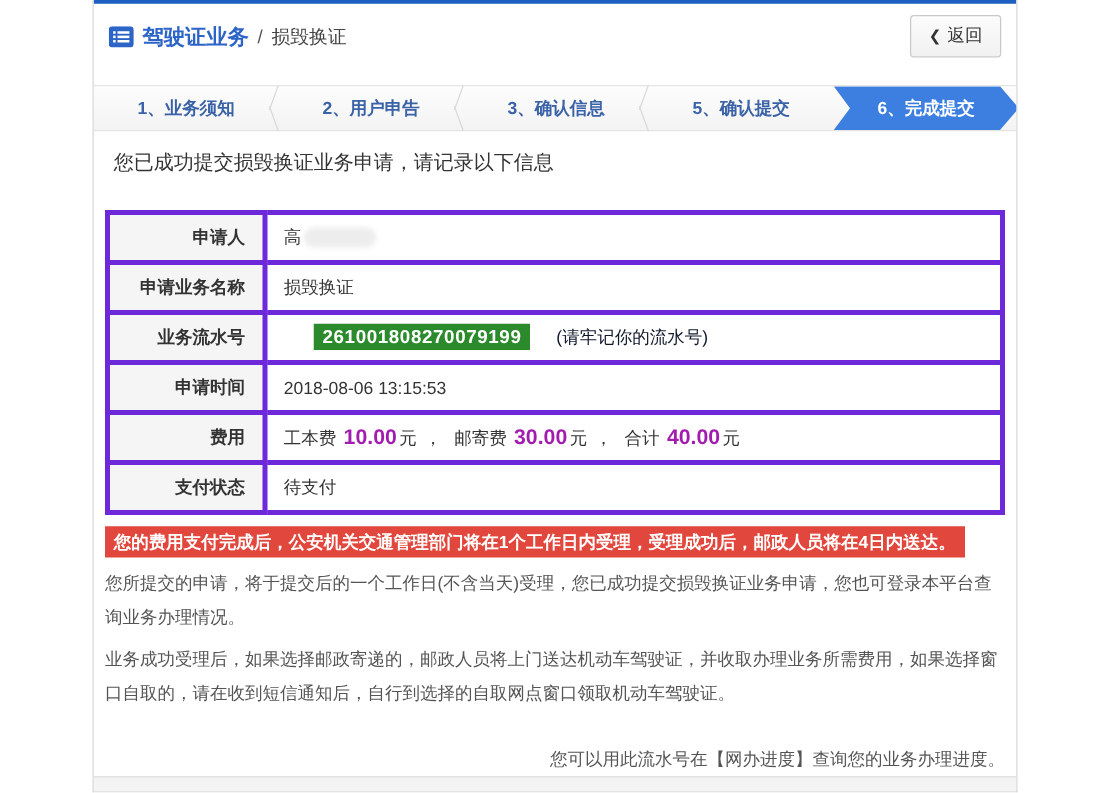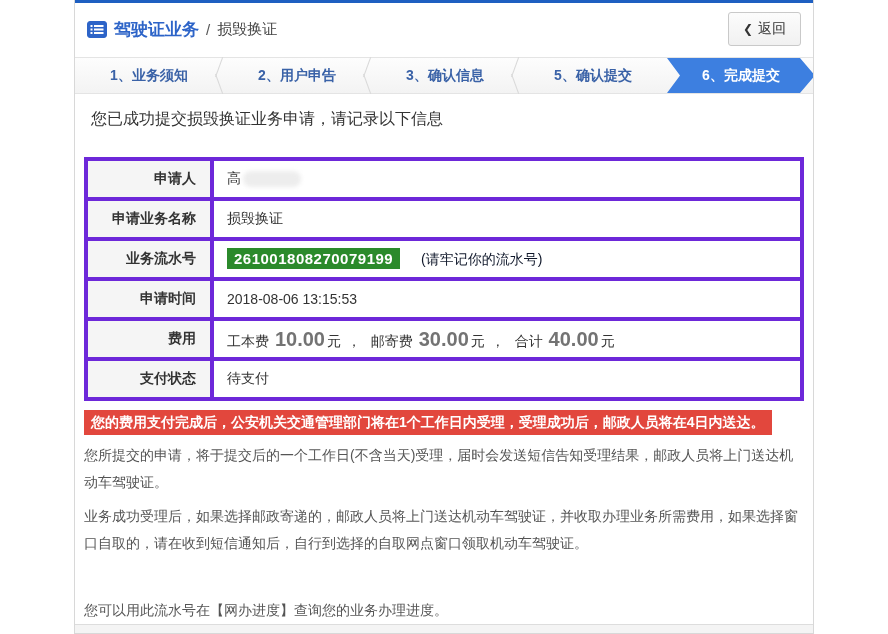--- a/index.html
+++ b/index.html
@@ -22,21 +22,21 @@
   .crumb-cur { color:#444; font-size:15px; }
   .back-btn {
     background: linear-gradient(#fcfcfc,#f1f1f1); border:1px solid #c9c9c9; border-radius:3px;
     padding: 7px 14px; font-size: 14px; color:#333; cursor:pointer;
     display:flex; align-items:center; gap:5px; font-family: inherit;
   }
   .back-btn .chev { font-size:12px; color:#333; }
 
   
   .steps {
-    flex:0 0 auto; margin-top: 2px; height: 37px;
+    flex:0 0 auto; margin-top: 13px; height: 37px;
     border-top:1px solid #e4e4e4; border-bottom:1px solid #e4e4e4;
     background: linear-gradient(#fdfdfd,#f3f3f3);
     display:flex; align-items:stretch;
   }
   .step {
     position:relative; width:148px; flex:0 0 auto;
     display:flex; align-items:center; justify-content:center;
     color:#3a62a7; font-size:14px; font-weight:bold;
   }
   .step .sep::before {
@@ -54,30 +54,30 @@
 
   
   .msg { margin: 15px 16px 16px; font-size: 16px; color:#333; flex:0 0 auto; }
 
   
   table.info { width: calc(100% - 18px); margin: 11px 9px 0; border-collapse: collapse; flex:0 0 auto; }
   table.info th, table.info td { border:4px solid #6d28d9; height:40px; font-size:14px; }
   table.info th { width:126px; background:#f5f5f5; text-align:right; padding-right:14px; color:#333; font-weight:bold; }
   table.info td { padding-left:13px; color:#333; text-align:left; font-weight:normal; }
   .redact { display:inline-block; width:58px; height:16px; background:#ededed; border-radius:8px; filter:blur(2px); vertical-align:middle; margin-left:2px; }
-  .serial { background:#2b8a2b; color:#fff; font-weight:bold; font-size:15px; padding:2px 7px; letter-spacing:0.5px; }
+  .serial { background:#2b8a2b; color:#fff; font-weight:bold; font-size:15px; padding:2px 7px; letter-spacing:0.5px;margin-left:24px; }
   .serial-note { color:#0f172a; margin-left:17px; }
-  .amt { color:#737373; font-size:20px; font-weight:bold; margin:0 2px; }
+  .amt { color:#a21caf; font-size:17px; font-weight:bold; margin:0 2px; }
   .fee-sep { margin:0 6px; color:#333; }
 
   
   .warn-wrap { margin: 9px 9px 0; flex:0 0 auto; }
   .warn { display:inline-block; background:#e2473d; color:#fff; font-weight:bold; font-size:14px; padding:3px 7px; line-height:19px; }
   .para { margin: 7px 9px 0; font-size:14px; color:#555; line-height:27px; flex:0 0 auto; }
-  .para.last { margin-top: 40px; }
+  .para.last { margin-top: 26px; text-align: right; }
 
   
   .footer {
     margin-top:auto; flex:0 0 auto;
     background:#f4f4f4; border-top:1px solid #ddd;
     padding: 13px 14px; display:flex; justify-content:flex-end; gap:14px;
   }
   .btn {
     border:none; border-radius:4px; color:#fff; font-size:14px; font-weight:bold;
     padding: 8px 16px; cursor:pointer; display:flex; align-items:center; gap:5px;
@@ -177,21 +177,21 @@
       <th>支付状态</th>
       <td>待支付</td>
     </tr>
   </tbody>
     </table>
 
   <div class="warn-wrap">
     <span class="warn">您的费用支付完成后，公安机关交通管理部门将在1个工作日内受理，受理成功后，邮政人员将在4日内送达。</span>
   </div>
 
-  <p class="para">您所提交的申请，将于提交后的一个工作日(不含当天)受理，届时会发送短信告知受理结果，邮政人员将上门送达机动车驾驶证。</p>
+  <p class="para">您所提交的申请，将于提交后的一个工作日(不含当天)受理，您已成功提交损毁换证业务申请，您也可登录本平台查询业务办理情况。</p>
   <p class="para">业务成功受理后，如果选择邮政寄递的，邮政人员将上门送达机动车驾驶证，并收取办理业务所需费用，如果选择窗口自取的，请在收到短信通知后，自行到选择的自取网点窗口领取机动车驾驶证。</p>
   <p class="para last">您可以用此流水号在【网办进度】查询您的业务办理进度。</p>
 
   <div class="footer">
     <button class="btn green">
       <span>¥</span>
       <span>继续支付</span>
     </button>
     <button class="btn red">
       <span>¥</span>

